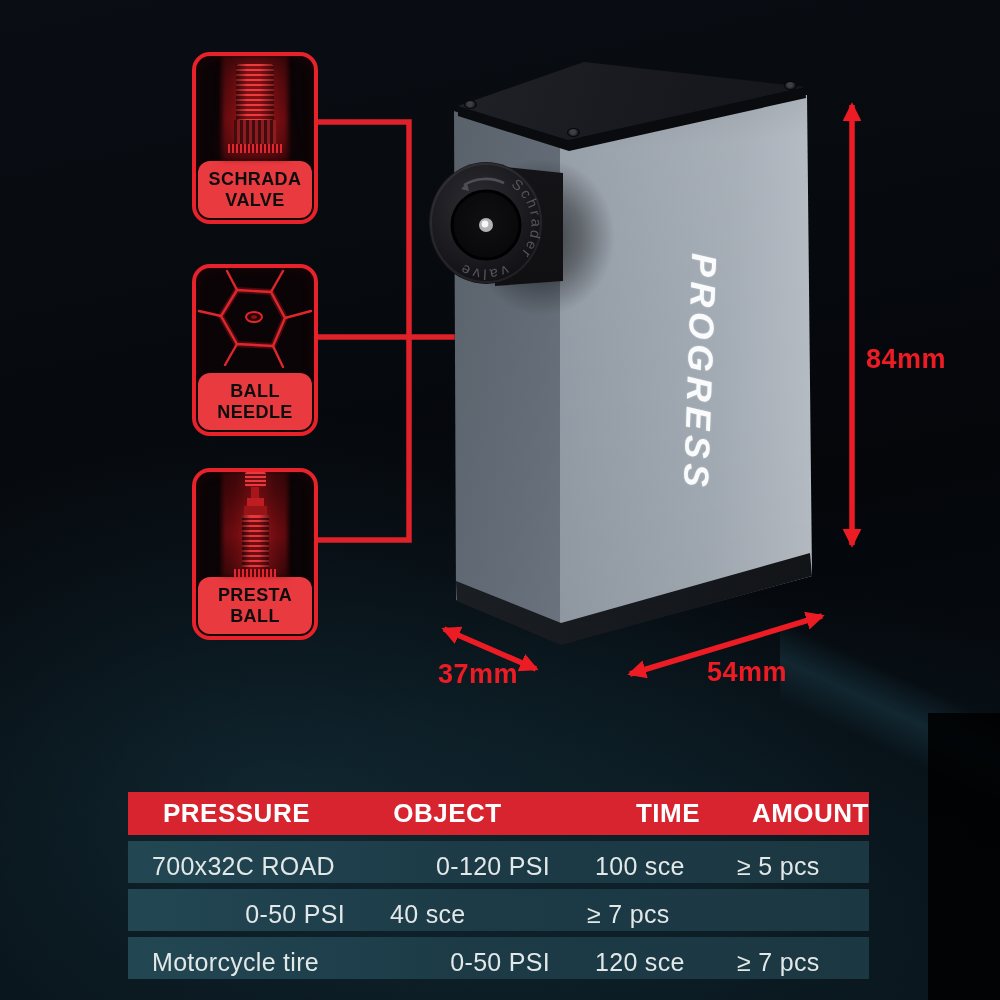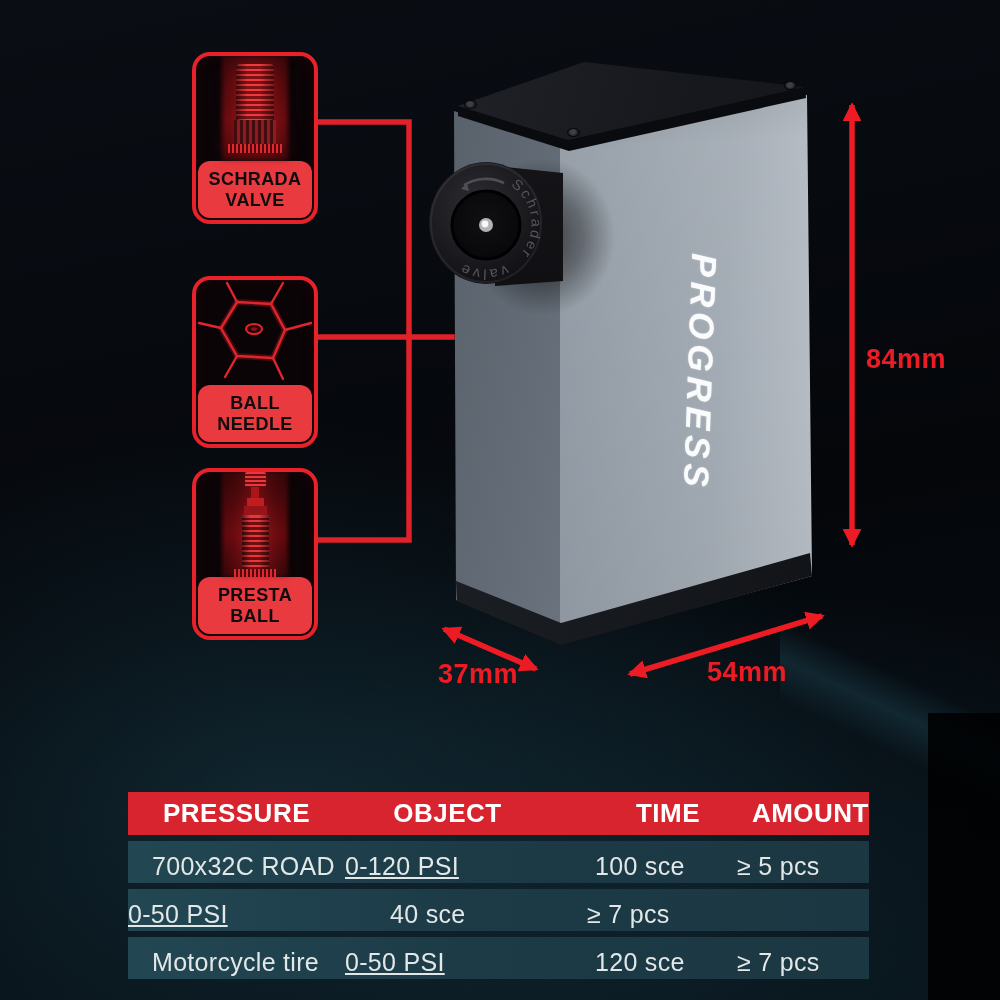--- a/index.html
+++ b/index.html
@@ -130,21 +130,21 @@
   .t-grid{display:grid;grid-template-columns:217px 205px 150px 169px;align-items:center;}
   .t-header{height:43px;background:var(--header-red,#d8242e);}
   .t-header .cell{
     text-align:center;color:#fff;font-weight:bold;font-size:26px;letter-spacing:.5px;
   }
   .t-row{height:42px;margin-top:6px;
     background:linear-gradient(90deg,#224753 0%,#1c3b47 45%,#1b3742 100%);
   }
   .t-row .cell{color:var(--row-text,#e2e7e7);font-size:25px;letter-spacing:.3px;margin-top:8px;}
   .cell.c1{padding-left:24px;}
-  .cell.c2{text-align:left;text-decoration:underline;}
+  .cell.c2{text-align:right;}
   .cell.c3{padding-left:45px;}
   .cell.c4{padding-left:37px;}
 </style>
 </head>
 <body>
 
 <div class="canvas">
 
   <div class="bg"></div>
   <div class="bg-streak"></div>
@@ -167,21 +167,21 @@
       <div class="glow-band"></div>
       <div class="valve">
         <div class="sch-shaft shade"></div>
         <div class="sch-nut"></div>
         <div class="sch-flange"></div>
       </div>
     </div>
     <div class="callout-label">SCHRADA VALVE</div>
   </div>
 
-  <div class="callout" style="top:276px">
+  <div class="callout" style="top:264px">
     <div class="callout-icon">
       <svg width="116" height="104" viewBox="0 0 116 104">
         <g fill="none" stroke="rgba(222,30,38,.30)" stroke-width="6" stroke-linecap="round">
           <path d="M88 49 L74 23 L40 21 L24 47 L40 75 L76 77 Z"></path>
         </g>
         <g fill="none" stroke="#df262c" stroke-width="2.4" stroke-linecap="round">
           <path d="M88 49 L74 23 L40 21 L24 47 L40 75 L76 77 Z"></path>
           <path d="M88 49 L114 42"></path>
           <path d="M74 23 L86 2"></path>
           <path d="M40 21 L30 2"></path>

